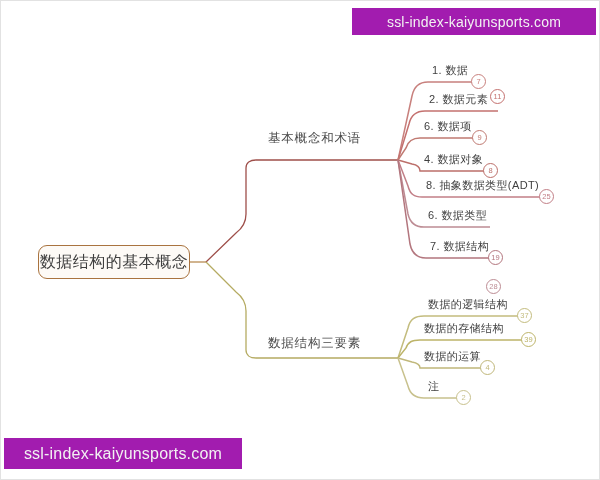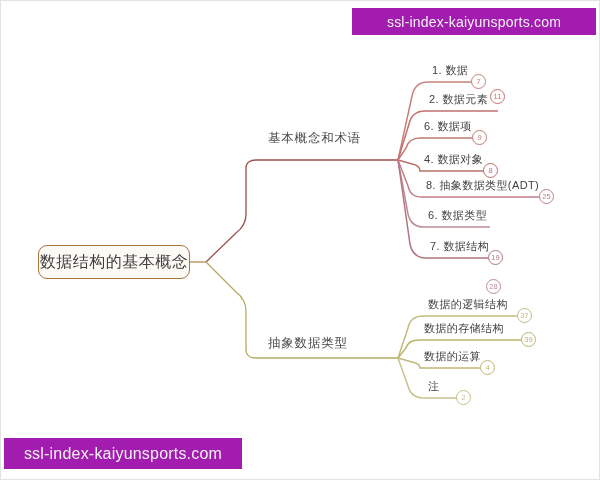--- a/index.html
+++ b/index.html
@@ -168,21 +168,21 @@
     <path d="M398,358 L412,362 C418,363 420,365 420,368 L488,368" fill="none" stroke="#c0b77a" stroke-width="1.5"></path>
     <path d="M398,358 L408,386 C410,394 415,398 424,398 L465,398" fill="none" stroke="#c8c18d" stroke-width="1.5"></path>
   </svg>
 
   <div class="root-node">
     <span class="txt">数据结构的基本概念</span>
   </div>
 
   <div class="branch-title" id="branch-title-1">基本概念和术语</div>
 
-  <div class="branch-title" id="branch-title-2">抽象数据类型</div>
+  <div class="branch-title" id="branch-title-2">数据结构三要素</div>
 
   <div class="leaf c1" style="left:424px; top:60px;">
     <span class="leaf-label">1. 数据</span>
     <span class="badge" style="left:47px; top:14px;">7</span>
   </div>
 
   <div class="leaf c2" style="left:421px; top:89px;">
     <span class="leaf-label">2. 数据元素</span>
     <span class="badge" style="left:69px; top:0;">11</span>
   </div>

